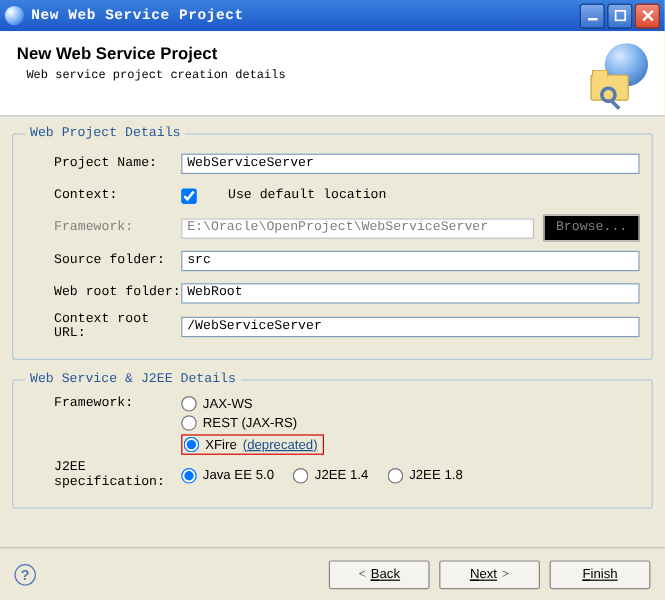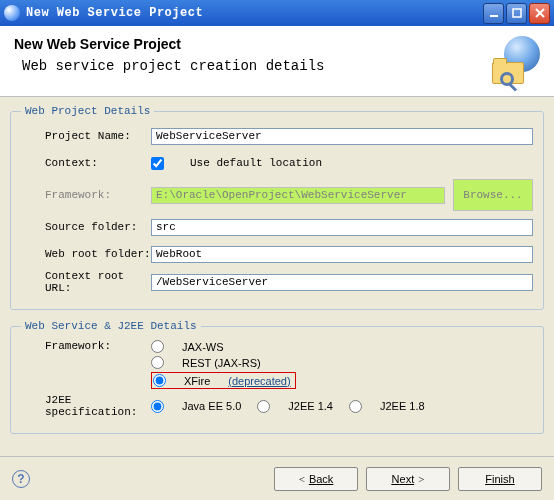--- a/index.html
+++ b/index.html
@@ -7,41 +7,41 @@
   .titlebar { height: 26px; background: linear-gradient(to bottom, #3a80df 0%, #2b6cd4 50%, #1b58c8 100%); display: flex; align-items: center; padding: 0 4px; color: #fff; }
   .titlebar .app-icon { width: 16px; height: 16px; background: radial-gradient(circle at 30% 30%, #fff, #6aa5f7 60%, #1b58c8); border-radius: 50%; margin-right: 6px; }
   .titlebar .title { font-weight: bold; font-size: 12px; flex: 1; letter-spacing: 0.5px; font-family: "Courier New", monospace; }
   .titlebar .win-btns { display: flex; gap: 2px; }
   .win-btn { width: 21px; height: 21px; background: linear-gradient(to bottom,#7ba7e8,#3972cf); border: 1px solid #1a3f85; border-radius: 3px; display:flex; align-items:center; justify-content:center; color:#fff; cursor:pointer; }
   .win-btn.close { background: linear-gradient(to bottom,#f08b7a,#d94a2f); border-color:#9a2a14; }
   .win-btn svg { width:10px; height:10px; }
   .header { background:#fff; padding: 10px 14px 12px 14px; border-bottom:1px solid #c0c0c0; display:flex; align-items:flex-start; min-height:70px; }
   .header-text { flex:1; }
   .header h1 { margin:0 0 6px 0; font-size:14px; font-weight:bold; color:#000; }
-  .header p { margin:0 0 0 8px; font-size:14px; color:#000; font-family:"Courier New", monospace; }
+  .header p { margin:0 0 0 8px; font-size:10px; color:#000; font-family:"Courier New", monospace; }
   .header-icon { width:48px; height:48px; position:relative; }
   .header-icon .globe { width:36px; height:36px; border-radius:50%; background: radial-gradient(circle at 35% 30%, #d7eaff, #6fa8e8 50%, #2a5ea8); position:absolute; top:0; right:0; }
   .header-icon .folder { width:32px; height:22px; background:#f7d77a; border:1px solid #c9a23a; position:absolute; bottom:0; left:0; border-radius:2px; }
   .header-icon .folder:before { content:""; position:absolute; top:-5px; left:0; width:12px; height:5px; background:#f7d77a; border:1px solid #c9a23a; border-bottom:none; border-radius:2px 2px 0 0; }
   .header-icon .mag { position:absolute; bottom:-2px; left:8px; width:14px; height:14px; border:3px solid #5a7bb0; border-radius:50%; }
   .header-icon .mag:after { content:""; position:absolute; width:3px; height:10px; background:#5a7bb0; bottom:-9px; right:-3px; transform:rotate(-45deg); }
   .content { padding: 8px 10px 0 10px; }
   fieldset { border:1px solid #b8c8d8; border-radius:3px; margin:0 0 10px 0; padding: 8px 10px 10px 10px; }
   legend { color:#265a9a; font-family:"Courier New", monospace; font-size:11px; padding:0 4px; }
   .row { display:flex; align-items:center; margin-bottom:5px; min-height:22px; }
   .lbl { width: 130px; color:#000; font-family:"Courier New", monospace;padding-left:24px; }
   .lbl.disabled { color:#808080; }
   .row input[type=text] { flex:1; height:17px; padding:0 4px; border:1px solid #7f9db9; font-family:"Courier New", monospace; font-size:11px; }
-  .row input[type=text].disabled { color:#808080; background:#bef264; border-color:#c0c0c0; }
+  .row input[type=text].disabled { color:#808080; background:#ffffff; border-color:#c0c0c0; }
   .chk { display:flex; align-items:center; }
   .chk input { margin:0 6px 0 0; width:13px; height:13px; }
   .chk label { font-family:"Courier New", monospace;margin-left:20px; }
-  .browse { width:80px; height:32px; margin-left:8px; background:#bef264; border:1px solid #c0c0c0; color:#808080; font-family:"Courier New", monospace; cursor:default; }
+  .browse { width:80px; height:22px; margin-left:8px; background:#000000; border:1px solid #c0c0c0; color:#808080; font-family:"Courier New", monospace; cursor:default; }
   .radio-col { display:flex; flex-direction:column; gap:3px; }
-  .radio-row { display:flex; align-items:center; gap:18px; font-family:"Courier New", monospace; }
+  .radio-row { display:flex; align-items:center; gap:5px; font-family:"Courier New", monospace; }
   .radio-row input { margin:0; width:13px; height:13px; }
   .radio-row a { color:#1a4d8c; text-decoration:underline; cursor:pointer; }
   .xfire-box { border:1px solid #d40000; padding:1px 4px 1px 1px; display:inline-flex; align-items:center; gap:5px; }
   .j2ee-row { display:flex; align-items:center; gap:16px; }
   .footer { position:absolute; bottom:0; left:0; right:0; height:44px; border-top:1px solid #c0c0c0; display:flex; align-items:center; padding:0 12px; background:#ece9d8; }
   .help { width:18px; height:18px; border:1.5px solid #5477b8; border-radius:50%; display:flex; align-items:center; justify-content:center; color:#5477b8; font-weight:bold; font-size:12px; cursor:pointer; }
   .footer .spacer { flex:1; }
   .nav-btn { min-width:84px; height:24px; margin-left:8px; background:#f4f3ee; border:1px solid #888; border-radius:2px; font-family:Tahoma; font-size:11px; cursor:pointer; display:inline-flex; align-items:center; justify-content:center; gap:4px; }
   .nav-btn .ul { text-decoration:underline; }
 </style>

